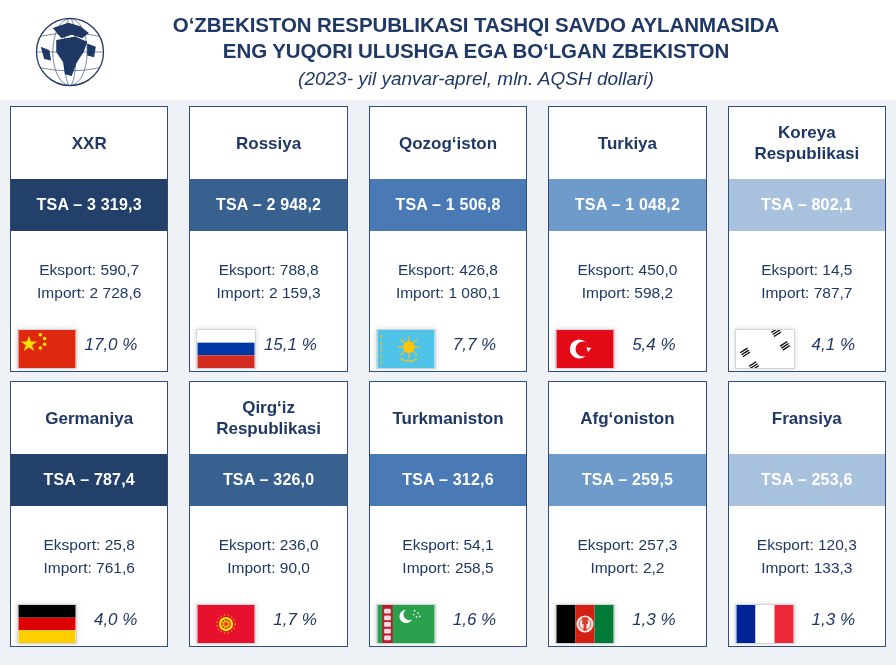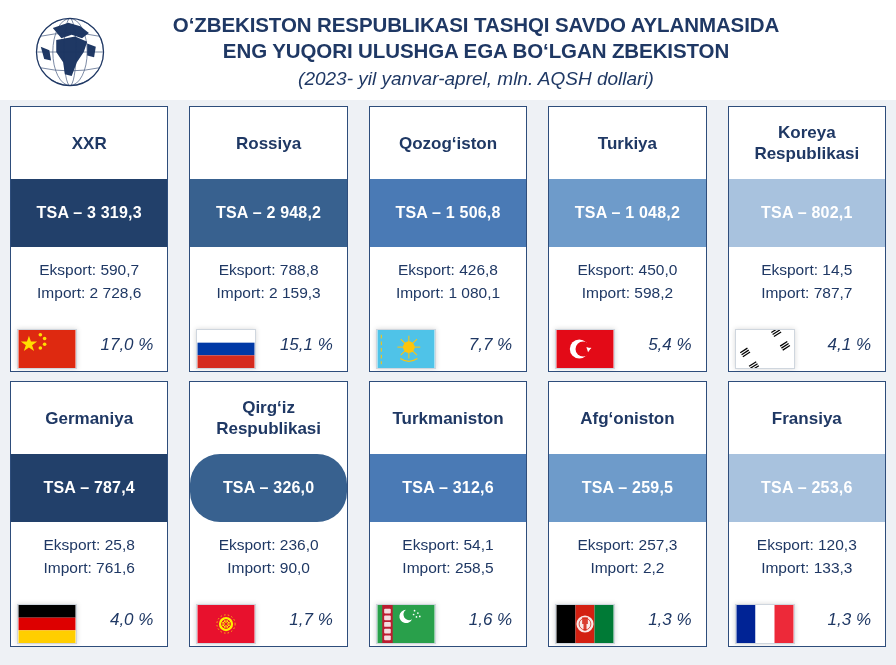--- a/index.html
+++ b/index.html
@@ -82,21 +82,21 @@
     padding: 0 6px;
     color: #1f3864;
     font-weight: bold;
     font-size: 17px;
     line-height: 21px;
     background: #ffffff;
   }
 
   
   .card-tsa {
-    height: 68px;
+    height: 52px;
     display: flex;
     align-items: center;
     justify-content: center;
     color: #ffffff;
     font-weight: bold;
     font-size: 16px;
     letter-spacing: 0.2px;
     white-space: nowrap;
   }
 
@@ -114,21 +114,21 @@
     padding-bottom: 16px;
   }
 
   
   .card-foot {
     height: 52px;
     position: relative;
     display: flex;
     align-items: center;
     justify-content: flex-end;
-    padding-right: 14px;
+    padding-right: 30px;
   }
   .flag {
     position: absolute;
     left: 6px;
     bottom: 2px;
     width: 60px;
     height: 40px;
     border: 1px solid #cfd6de;
     overflow: hidden;
     box-shadow: 0 0 5px rgba(0,0,0,.16);
@@ -316,21 +316,21 @@
               <rect width="60" height="13.33" fill="#000000"></rect>
     <rect y="13.33" width="60" height="13.33" fill="#dd0000"></rect>
               <rect y="26.66" width="60" height="13.34" fill="#ffce00"></rect>
             </svg>
           </div>
           <div class="pct">4,0 %</div>
         </div>
       </div>
       <div class="card">
         <div class="card-name">Qirg‘iz Respublikasi</div>
-        <div class="card-tsa" style="background: rgb(56, 97, 143); border-radius: 30px;">TSA – 326,0</div>
+        <div class="card-tsa" style="background: rgb(56, 97, 143);">TSA – 326,0</div>
         <div class="card-stats">
           <div>Eksport: 236,0</div>
           <div>Import: 90,0</div>
         </div>
         <div class="card-foot">
           <div class="flag">
             <svg viewBox="0 0 60 40">
               <rect width="60" height="40" fill="#e8112d"></rect>
     <circle cx="30" cy="20" r="7.5" fill="#ffef00"></circle>
               <circle cx="30" cy="20" r="4.6" fill="none" stroke="#e8112d" stroke-width="1"></circle>

